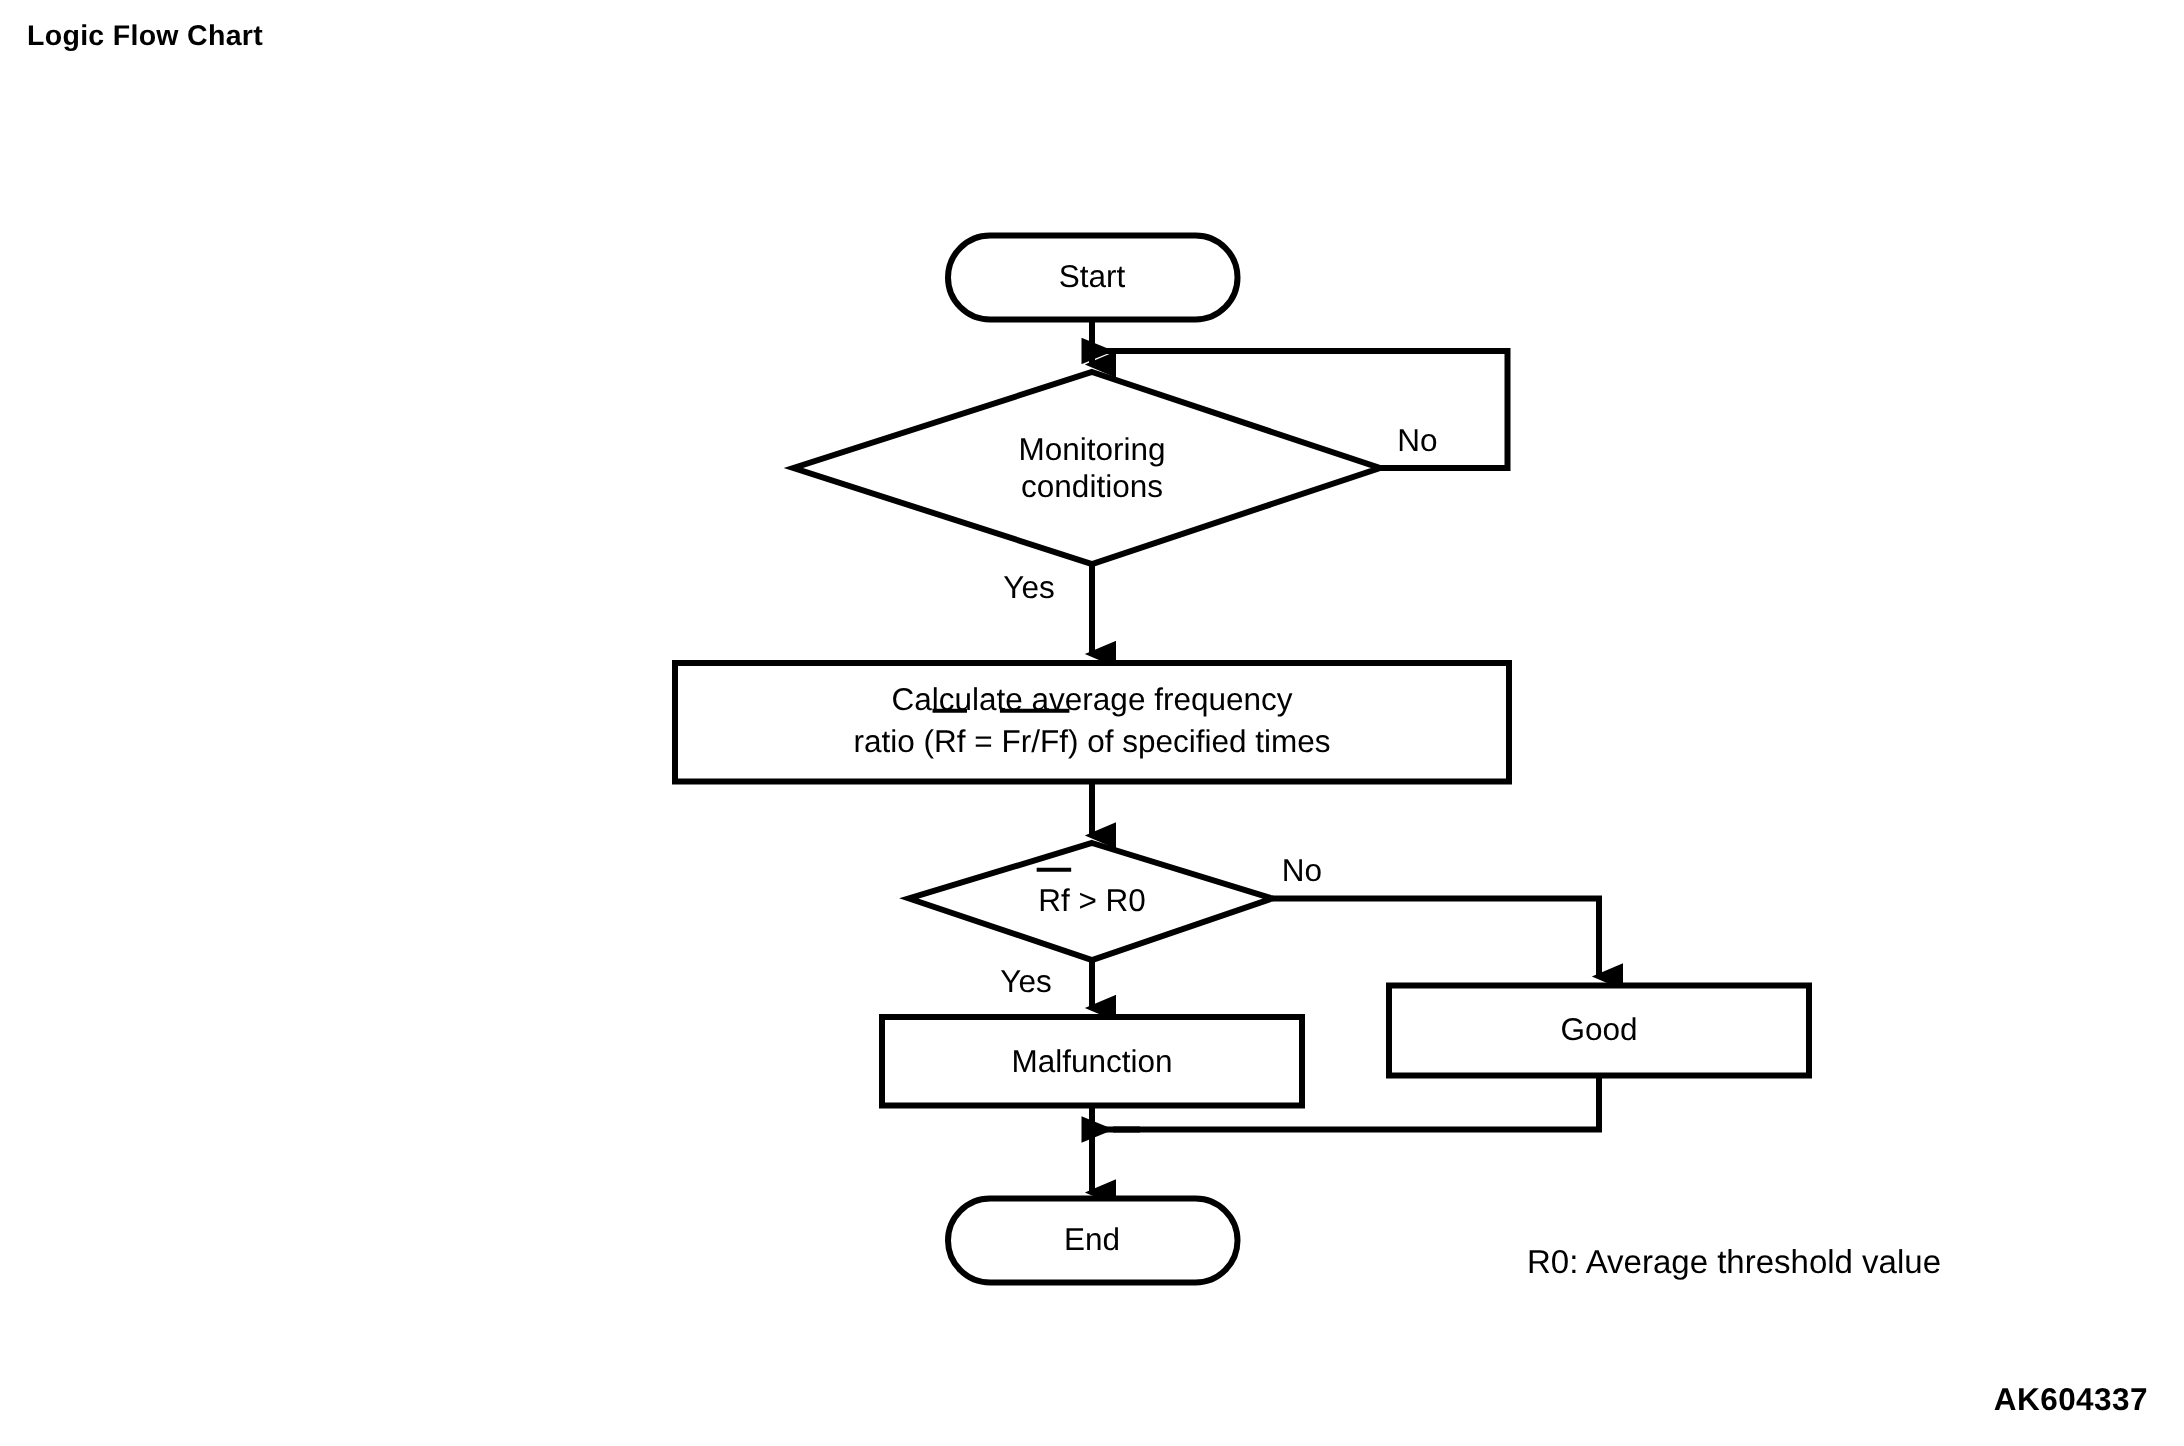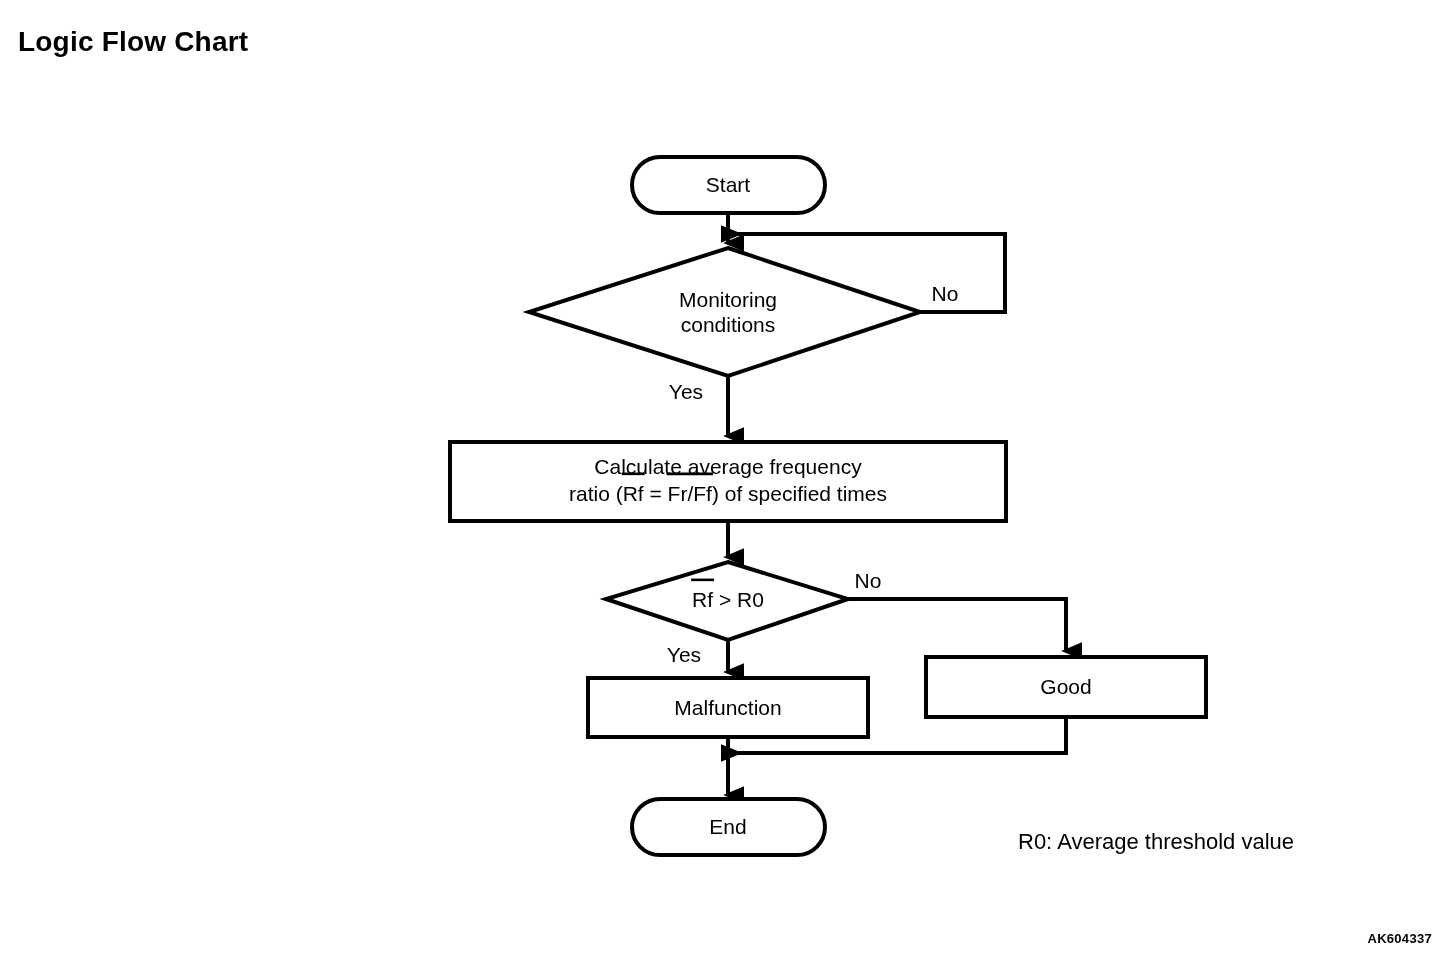--- a/index.html
+++ b/index.html
@@ -11,31 +11,31 @@
     width: 1456px;
     height: 964px;
     position: relative;
     font-family: "Liberation Sans", sans-serif;
     color: #000000;
     overflow: hidden;
   }
   #page-title {
     position: absolute;
     left: 18px;
-    top: 26px;
-    font-size: 28px;
+    top: 14px;
+    font-size: 19px;
     font-weight: bold;
     letter-spacing: 0.2px;
     white-space: nowrap;
   }
   #chart-code {
     position: absolute;
     right: 24px;
     bottom: 18px;
-    font-size: 13px;
+    font-size: 21px;
     font-weight: bold;
     letter-spacing: 0.3px;
     white-space: nowrap;
   }
   #flow-svg {
     position: absolute;
     left: 0;
     top: 0;
     width: 1456px;
     height: 964px;

